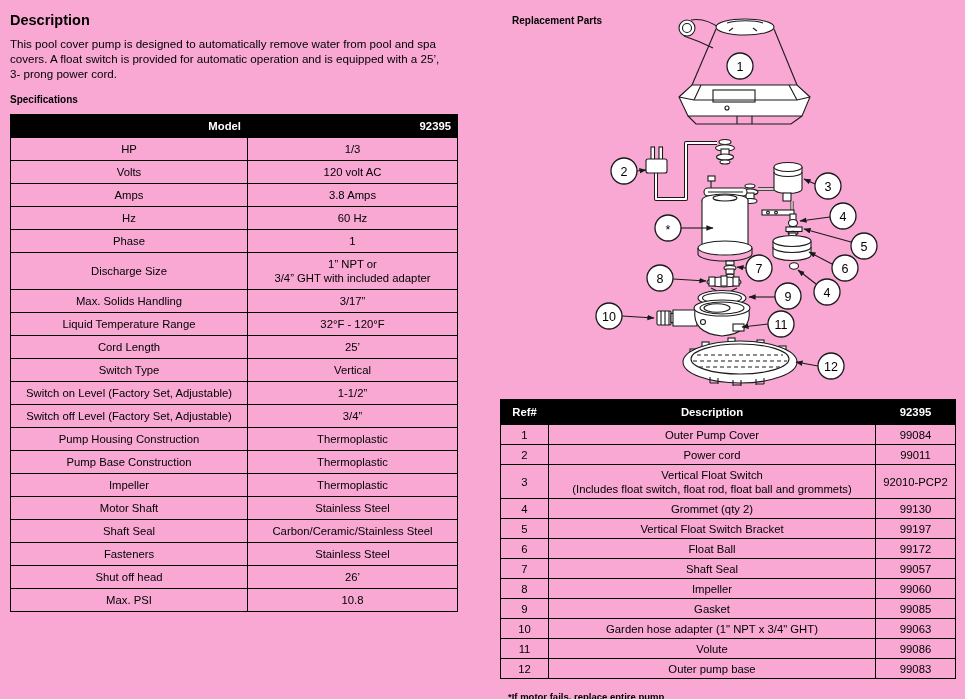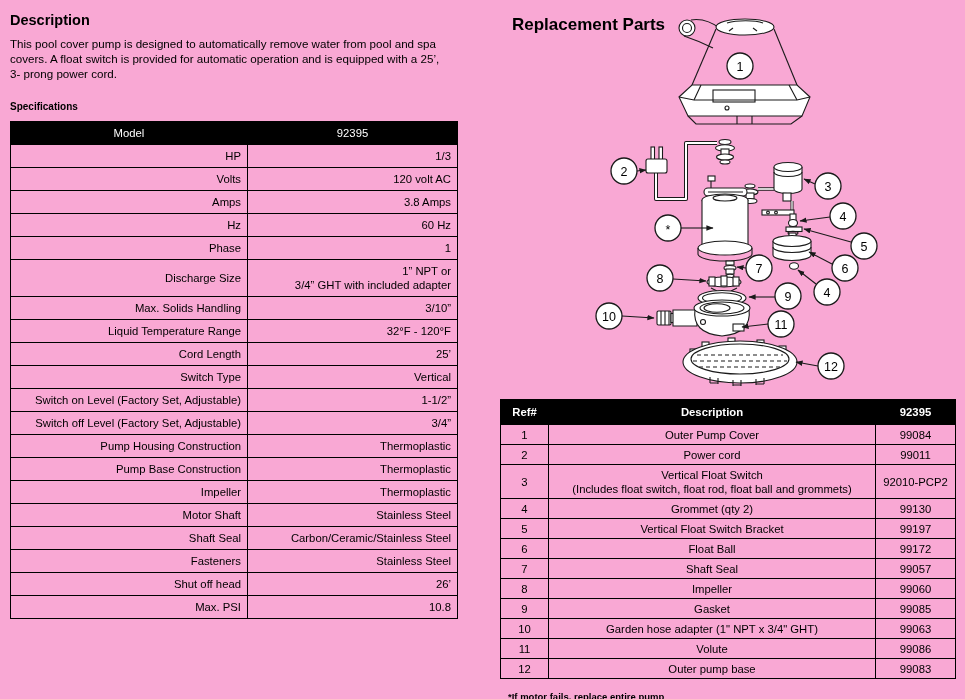--- a/index.html
+++ b/index.html
@@ -4,32 +4,32 @@
 <style>
   * { margin:0; padding:0; box-sizing:border-box; }
   html,body { background:#ffffff; }
   body { font-family:"Liberation Sans", sans-serif; color:#000; }
   #page {
     position:relative; width:965px; height:699px; background:#f9a8d4; overflow:hidden;
   }
   
   #left-col { position:absolute; left:10px; top:12px; width:448px; }
   .h-main { font-size:14.5px; font-weight:700; margin-bottom:8px; }
-  .body-text { font-size:11.6px; line-height:15px; margin-bottom:20px; width:440px; }
+  .body-text { font-size:11.6px; line-height:15px; margin-bottom:13px; width:440px; }
   .h-sub { font-size:10px; font-weight:700; margin-bottom:9px; }
   table { border-collapse:collapse; width:100%; }
   th, td { border:1px solid #000; font-size:11.3px; }
   
   #spec-table th {
-    background:#000; color:#fff; font-weight:400; padding:5px 6px; text-align:center;
+    background:#000; color:#fff; font-weight:700; padding:5px 6px; text-align:right;
   }
-  #spec-table td { padding:4px 6px; line-height:14px; text-align:right; vertical-align:middle;margin-top:14px; }
+  #spec-table td { padding:4px 6px; line-height:14px; text-align:center; vertical-align:middle;margin-top:14px; }
   #spec-table col.c1 { width:237px; }
   
-  #rp-heading { position:absolute; left:512px; top:15px; font-size:17px; font-weight:700; }
+  #rp-heading { position:absolute; left:512px; top:15px; font-size:10px; font-weight:700; }
   #diagram { position:absolute; left:505px; top:0; width:460px; height:395px; }
   #parts-wrap { position:absolute; left:500px; top:399px; width:456px; }
   #parts-table th {
     background:#000; color:#fff; font-weight:700; padding:6px 4px; text-align:center;margin-left:8px;
   }
   #parts-table td { padding:2.5px 4px; line-height:14px; text-align:center; vertical-align:middle; }
   #parts-table col.pc1 { width:48px; }
   #parts-table col.pc3 { width:80px; }
   #footnote { font-size:9.5px; font-weight:700; margin-top:12px; padding-left:8px; }
   
@@ -80,21 +80,21 @@
           <tr>
             <td>Phase</td>
             <td>1</td>
           </tr>
           <tr>
             <td>Discharge Size</td>
             <td>1” NPT or<br>3/4” GHT with included adapter</td>
           </tr>
           <tr>
             <td>Max. Solids Handling</td>
-            <td>3/10”</td>
+            <td>3/17”</td>
           </tr>
           <tr>
             <td>Liquid Temperature Range</td>
             <td>32°F - 120°F</td>
           </tr>
           <tr>
             <td>Cord Length</td>
             <td>25’</td>
           </tr>
           <tr>

